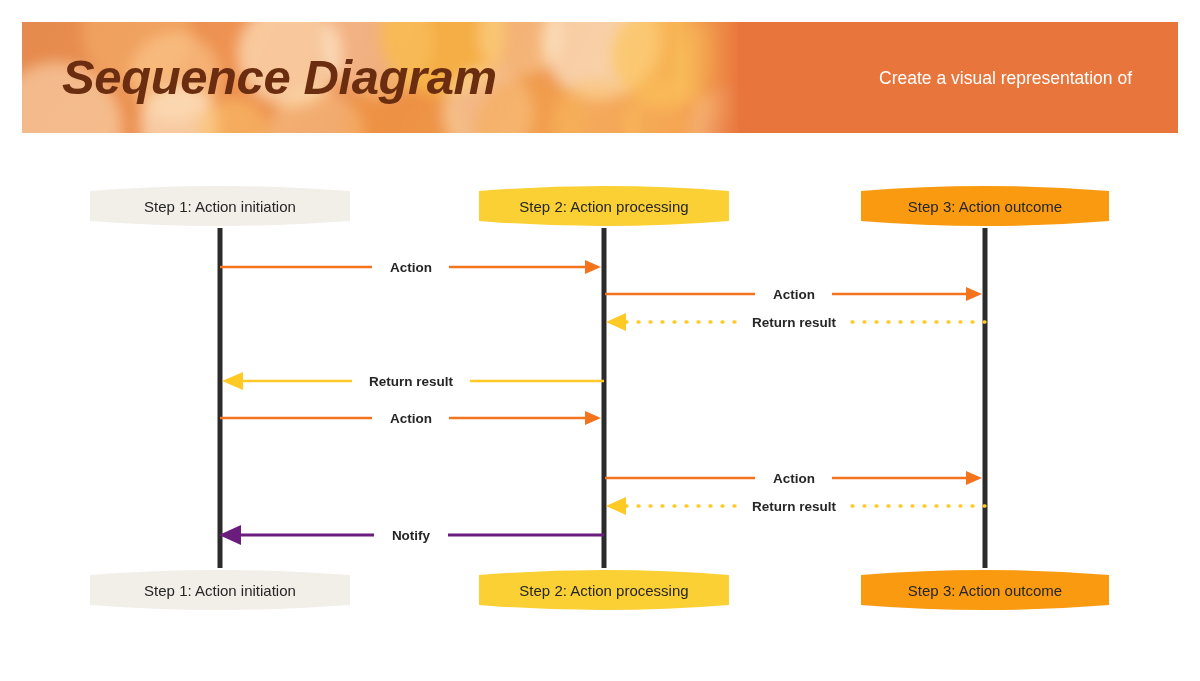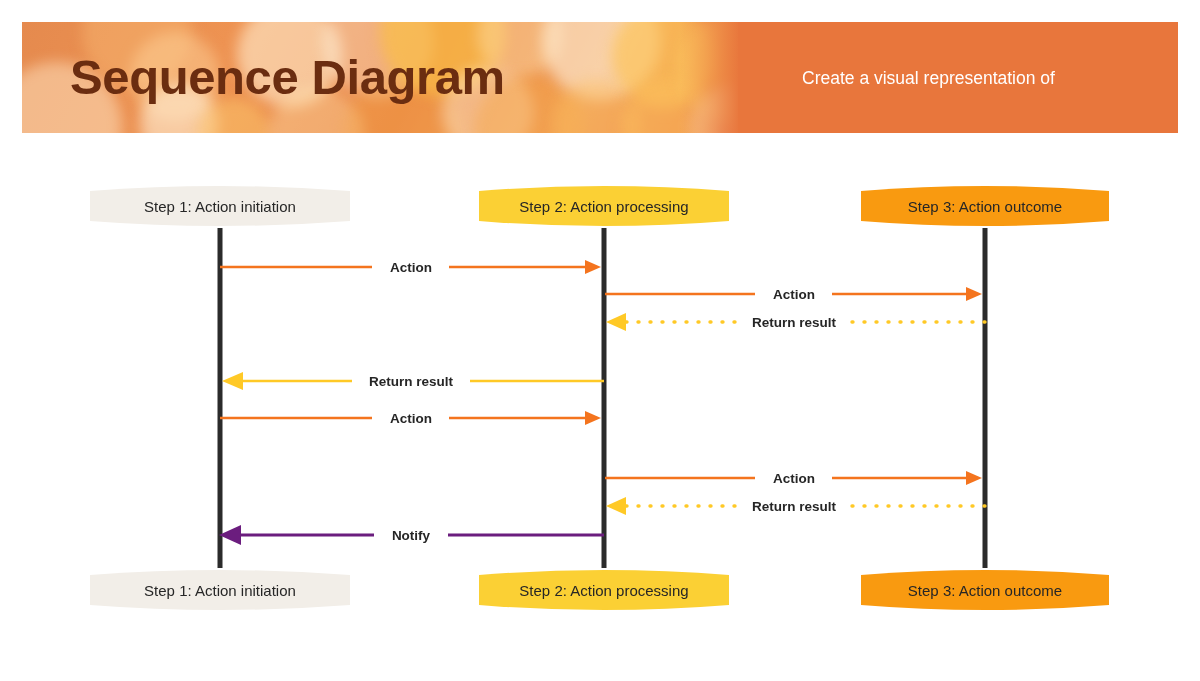--- a/index.html
+++ b/index.html
@@ -44,37 +44,38 @@
     height: 100%;
     background: linear-gradient(to right, rgba(232,118,60,0) 0%, rgba(232,118,60,0.55) 60%, rgba(232,118,60,1) 100%);
   }
   .bokeh {
     position: absolute;
     border-radius: 50%;
     filter: blur(7px);
   }
   .title-text {
     position: absolute;
-    left: 48px;
+    left: 40px;
     top: 50%;
     transform: translateY(-52%);
     font-size: 49px;
     font-weight: bold;
     color: #6B2D10;
     letter-spacing: -0.4px;
     white-space: nowrap;
     z-index: 5;
+    font-style: italic;
   }
   .subtitle-text {
     position: absolute;
     right: 46px;
     top: 50%;
     transform: translateY(-50%);
     width: 330px;
-    text-align: left;
+    text-align: right;
     font-size: 17.5px;
     line-height: 1.42;
     color: #FFFFFF;
     z-index: 5;
   }
 
   
   .diagram {
     position: absolute;
     left: 0;

